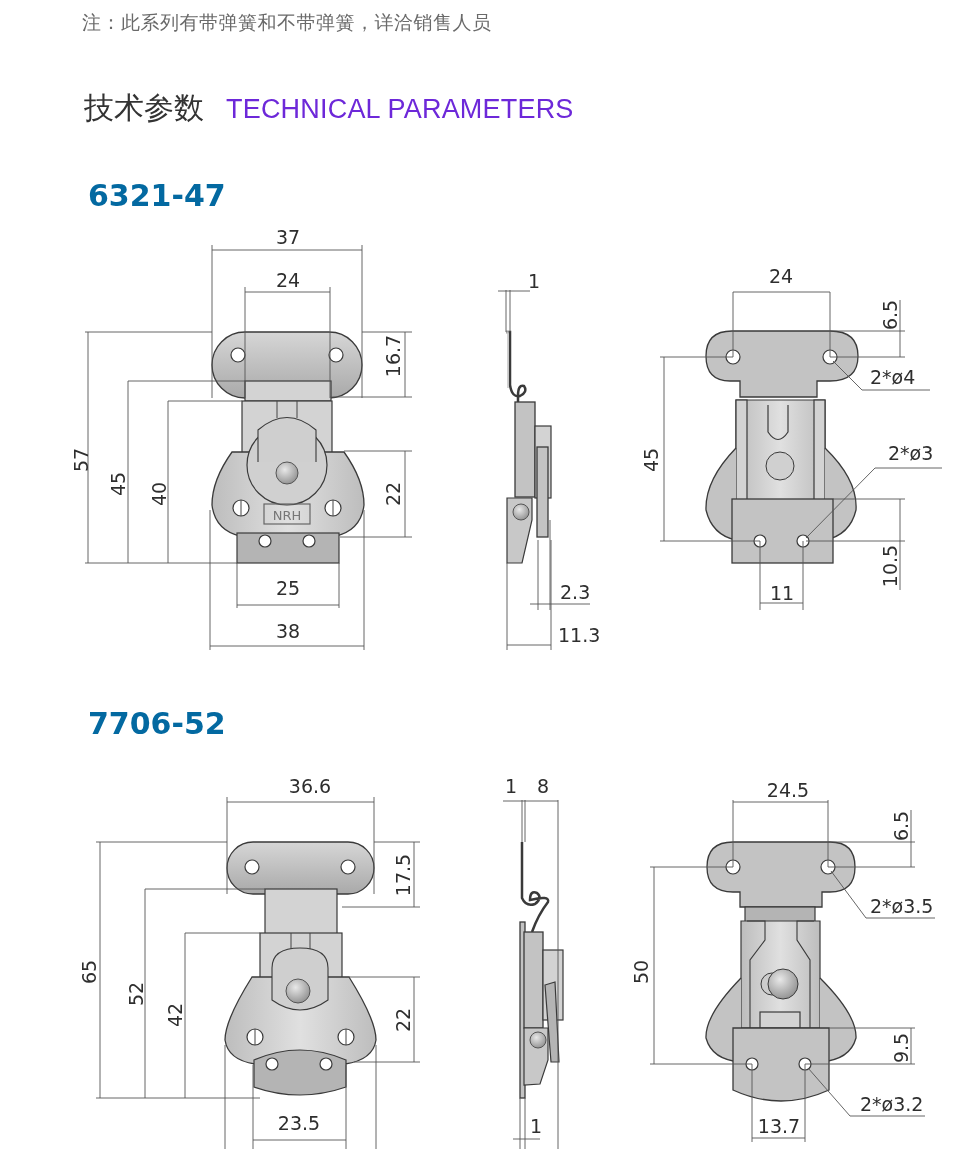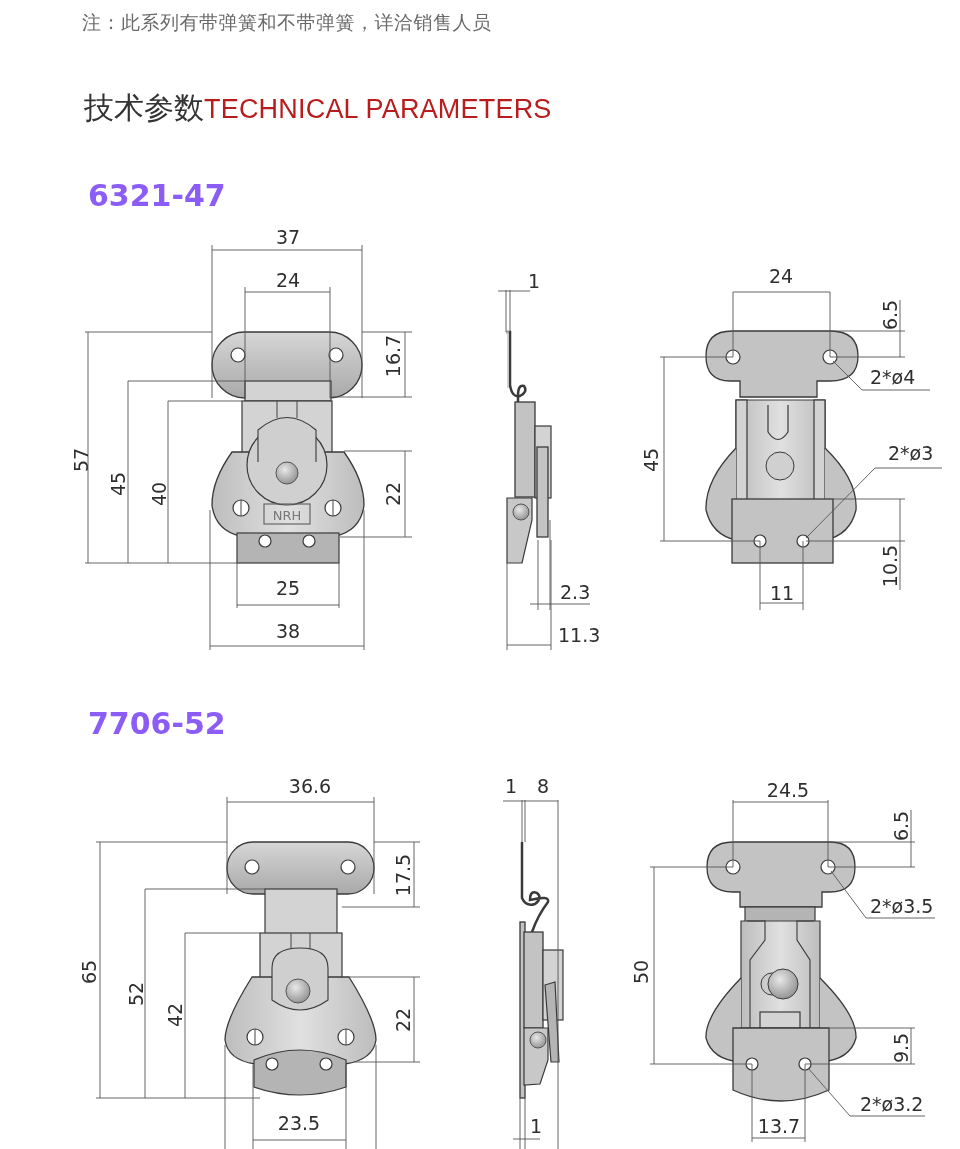--- a/index.html
+++ b/index.html
@@ -1,21 +1,21 @@
 <!DOCTYPE html>
 <html><head>
 <meta charset="utf-8">
 <style>
   html, body { margin:0; padding:0; background:#ffffff; }
   body { width:960px; height:1149px; position:relative; overflow:hidden;
          font-family:"DejaVu Sans", sans-serif; color:#333; }
   .note { position:absolute; left:82px; top:2px; font-size:19px; color:#6a6a6a; letter-spacing:0.5px;margin-top:8px; }
   .section-title { position:absolute; left:84px; top:88px; font-size:30px; color:#333; }
-  .section-title .en { font-family:"Liberation Sans", sans-serif; font-size:27px; color:#b91c1c; letter-spacing:0.2px; font-weight:300; }
-  .model { position:absolute; left:88px; font-size:30px; font-weight:bold; color:#8b5cf6; font-family:"DejaVu Sans", sans-serif; }
+  .section-title .en { font-family:"Liberation Sans", sans-serif; font-size:27px; color:#6d28d9; margin-left:22px; letter-spacing:0.2px; font-weight:300; }
+  .model { position:absolute; left:88px; font-size:30px; font-weight:bold; color:#0369a1; font-family:"DejaVu Sans", sans-serif; }
   svg.drawing { position:absolute; left:0; top:0; }
   .dim { font-family:"DejaVu Sans", sans-serif; font-size:19px; fill:#2e2e2e; }
   .dl { stroke:#555; stroke-width:0.9; fill:none; }
   .part { fill:#c3c3c3; stroke:#3a3a3a; stroke-width:1.3; }
   .part2 { fill:#d3d3d3; stroke:#3a3a3a; stroke-width:1.2; }
   .part3 { fill:#b4b4b4; stroke:#3a3a3a; stroke-width:1.2; }
   .hole { fill:#ffffff; stroke:#3a3a3a; stroke-width:1.2; }
 </style>
 </head>
 <body>

